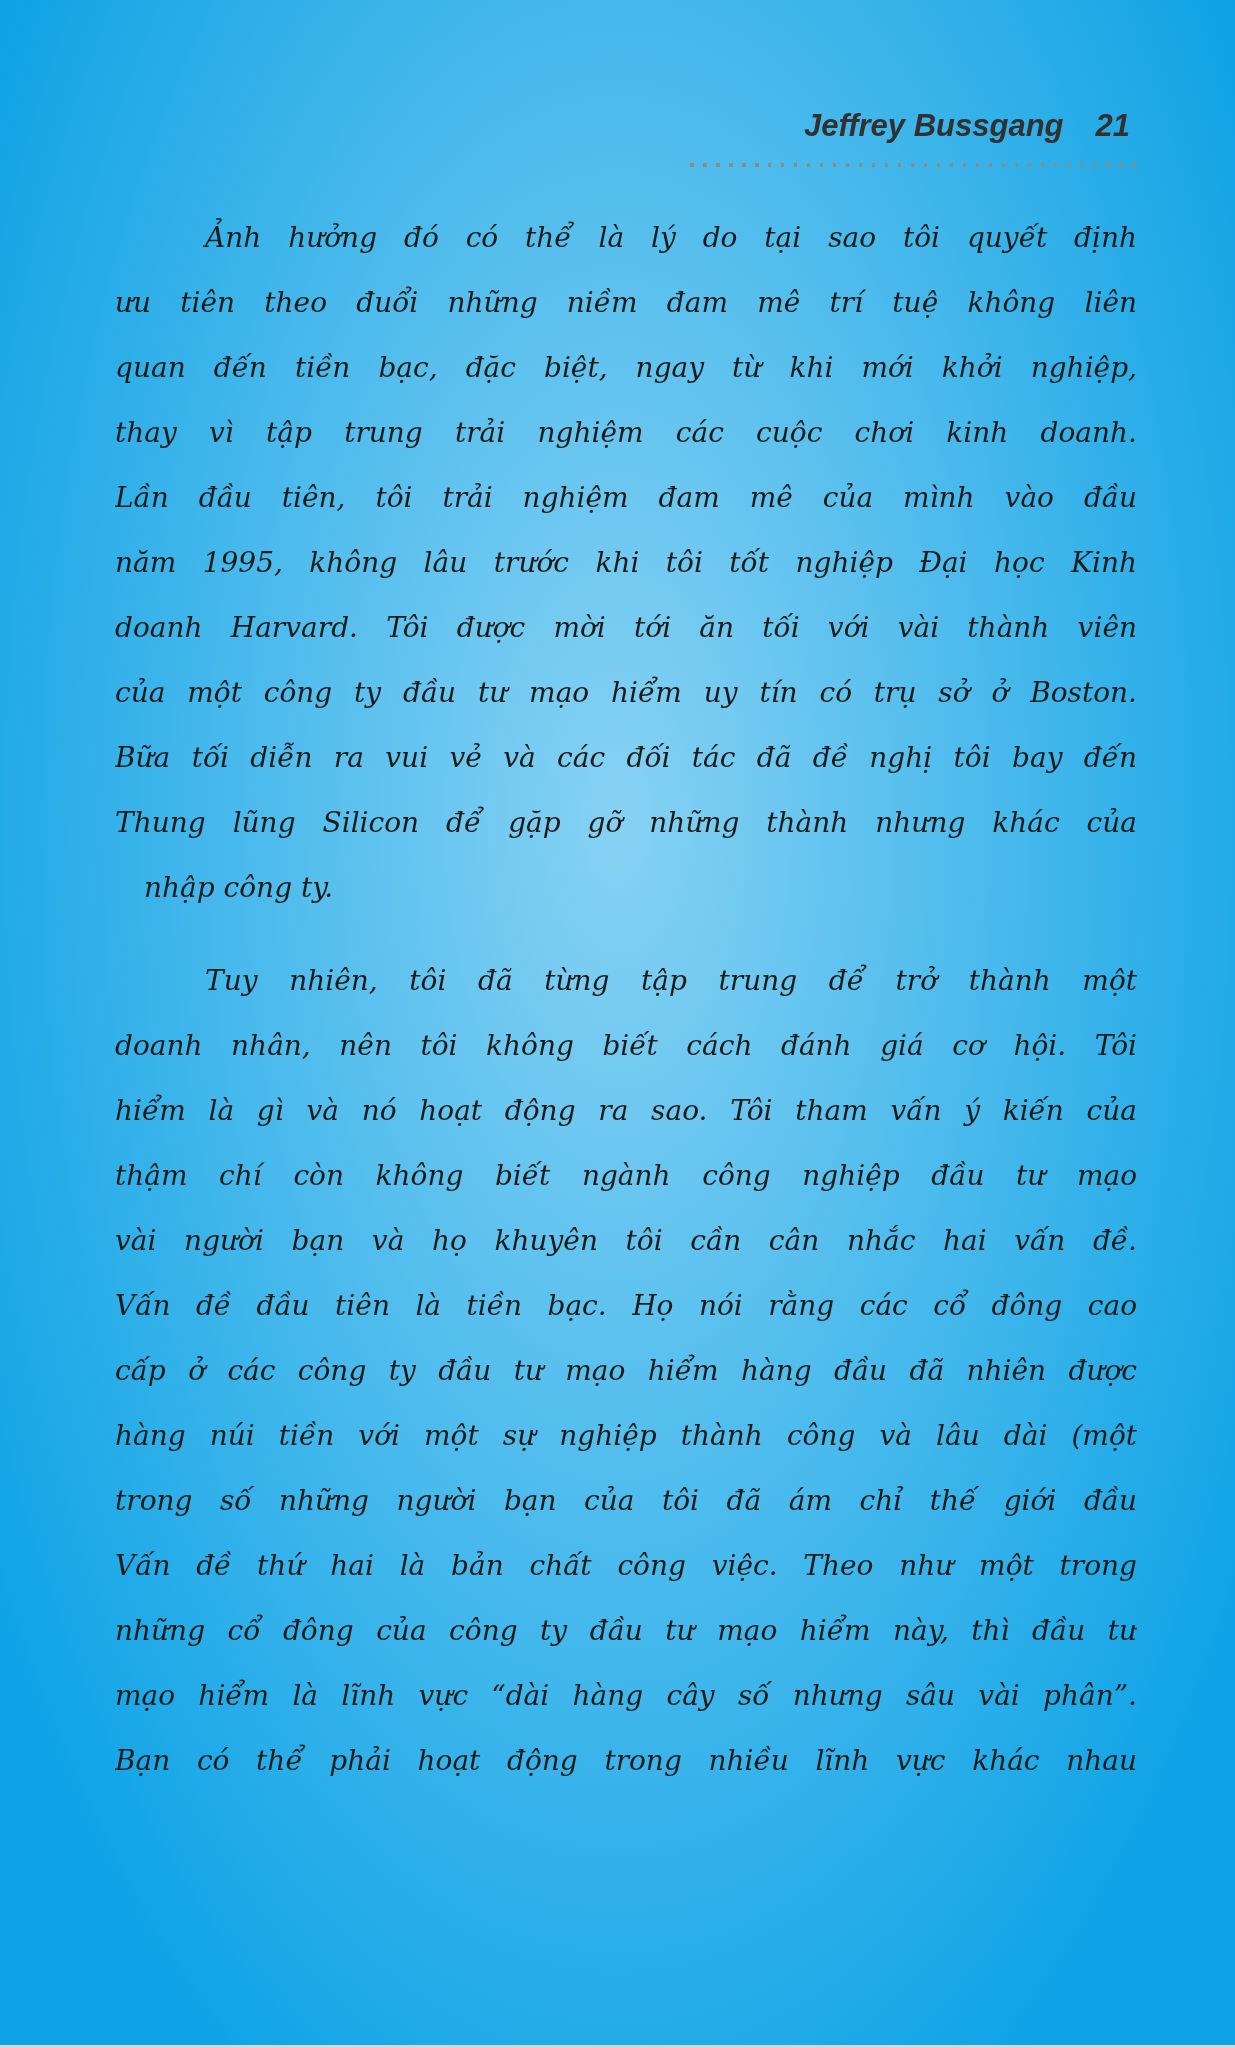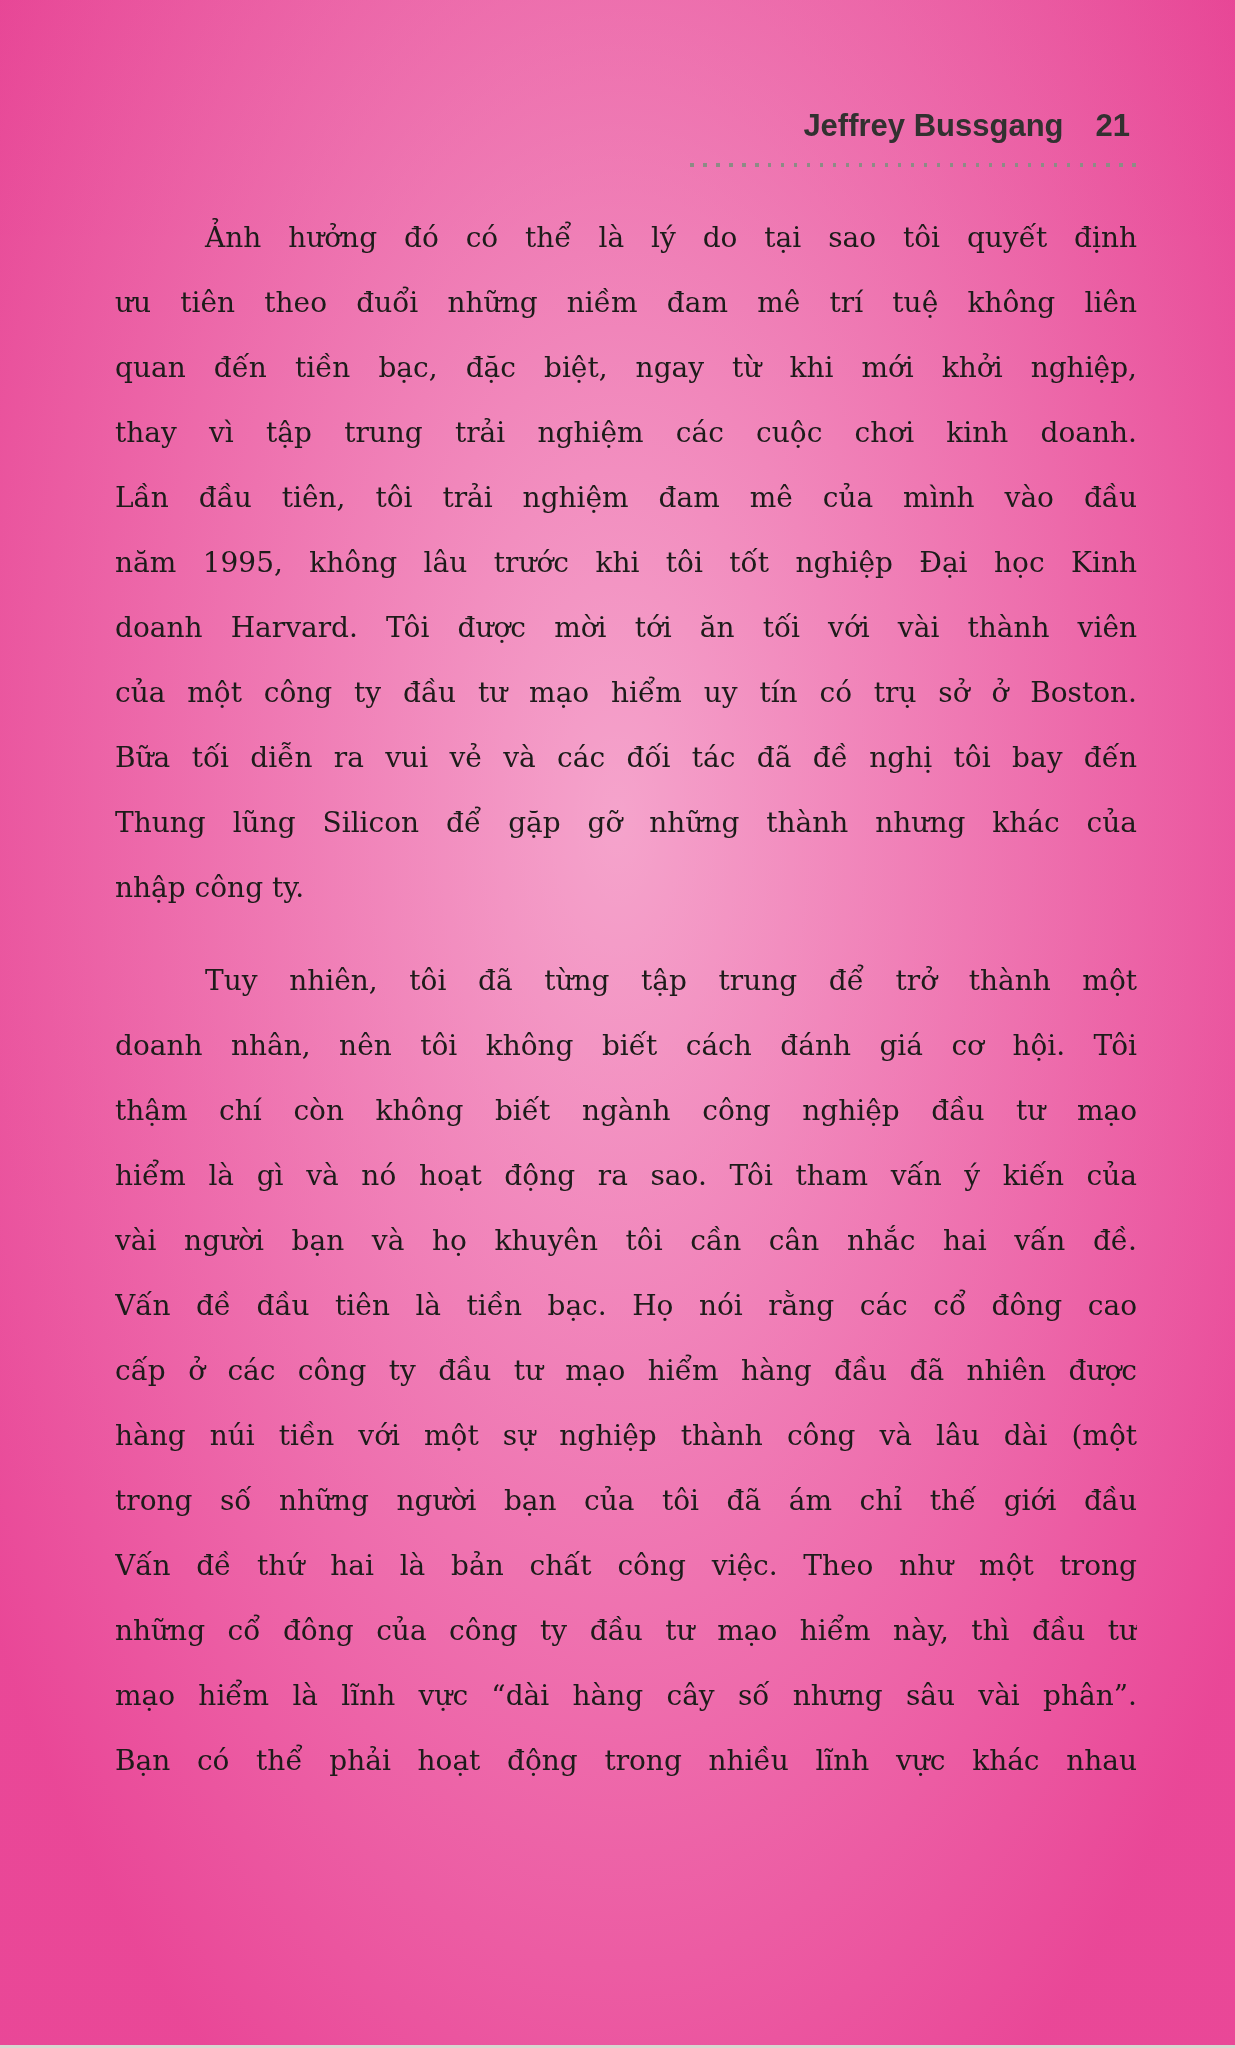--- a/index.html
+++ b/index.html
@@ -5,24 +5,25 @@
   html, body {
     margin: 0;
     padding: 0;
     background: #e9e7e2;
   }
   .page {
     position: relative;
     width: 1235px;
     height: 2048px;
     margin: 0 auto;
-    background: #ec4899;
+    background: #0ea5e9;
     overflow: hidden;
     font-family: "DejaVu Serif", "Liberation Serif", serif;
     color: #1d1c1a;
+    font-style: italic;
   }
   
   .page::after {
     content: "";
     position: absolute;
     left: 0; right: 0; bottom: 0;
     height: 3px;
     background: #d9d6cf;
   }
   
@@ -79,21 +80,21 @@
   .line {
     height: 65px;
     line-height: 65px;
     font-size: 28px;
     text-align: justify;
     text-align-last: justify;
     white-space: normal;
     overflow: hidden;
   }
   .line.indent { text-indent: 90px; }
-  .line.no-justify { text-align-last: left; }
+  .line.no-justify { text-align-last: left; margin-left: 29px; }
 </style>
 </head>
 <body>
 
 <div class="page">
 
   <div class="running-head">
     <span class="author">Jeffrey Bussgang</span>
     <span class="pagenum">21</span>
   </div>
@@ -112,22 +113,22 @@
       <div class="line">doanh Harvard. Tôi được mời tới ăn tối với vài thành viên</div>
       <div class="line">của một công ty đầu tư mạo hiểm uy tín có trụ sở ở Boston.</div>
       <div class="line">Bữa tối diễn ra vui vẻ và các đối tác đã đề nghị tôi bay đến</div>
       <div class="line">Thung lũng Silicon để gặp gỡ những thành nhưng khác của</div>
       <div class="line no-justify">nhập công ty.</div>
     </div>
 
     <div class="para">
       <div class="line indent">Tuy nhiên, tôi đã từng tập trung để trở thành một</div>
       <div class="line">doanh nhân, nên tôi không biết cách đánh giá cơ hội. Tôi</div>
+      <div class="line">hiểm là gì và nó hoạt động ra sao. Tôi tham vấn ý kiến của</div>
       <div class="line">thậm chí còn không biết ngành công nghiệp đầu tư mạo</div>
-      <div class="line">hiểm là gì và nó hoạt động ra sao. Tôi tham vấn ý kiến của</div>
       <div class="line">vài người bạn và họ khuyên tôi cần cân nhắc hai vấn đề.</div>
       <div class="line">Vấn đề đầu tiên là tiền bạc. Họ nói rằng các cổ đông cao</div>
       <div class="line">cấp ở các công ty đầu tư mạo hiểm hàng đầu đã nhiên được</div>
       <div class="line">hàng núi tiền với một sự nghiệp thành công và lâu dài (một</div>
       <div class="line">trong số những người bạn của tôi đã ám chỉ thế giới đầu</div>
       <div class="line">Vấn đề thứ hai là bản chất công việc. Theo như một trong</div>
       <div class="line">những cổ đông của công ty đầu tư mạo hiểm này, thì đầu tư</div>
       <div class="line">mạo hiểm là lĩnh vực “dài hàng cây số nhưng sâu vài phân”.</div>
       <div class="line">Bạn có thể phải hoạt động trong nhiều lĩnh vực khác nhau</div>
     </div>

